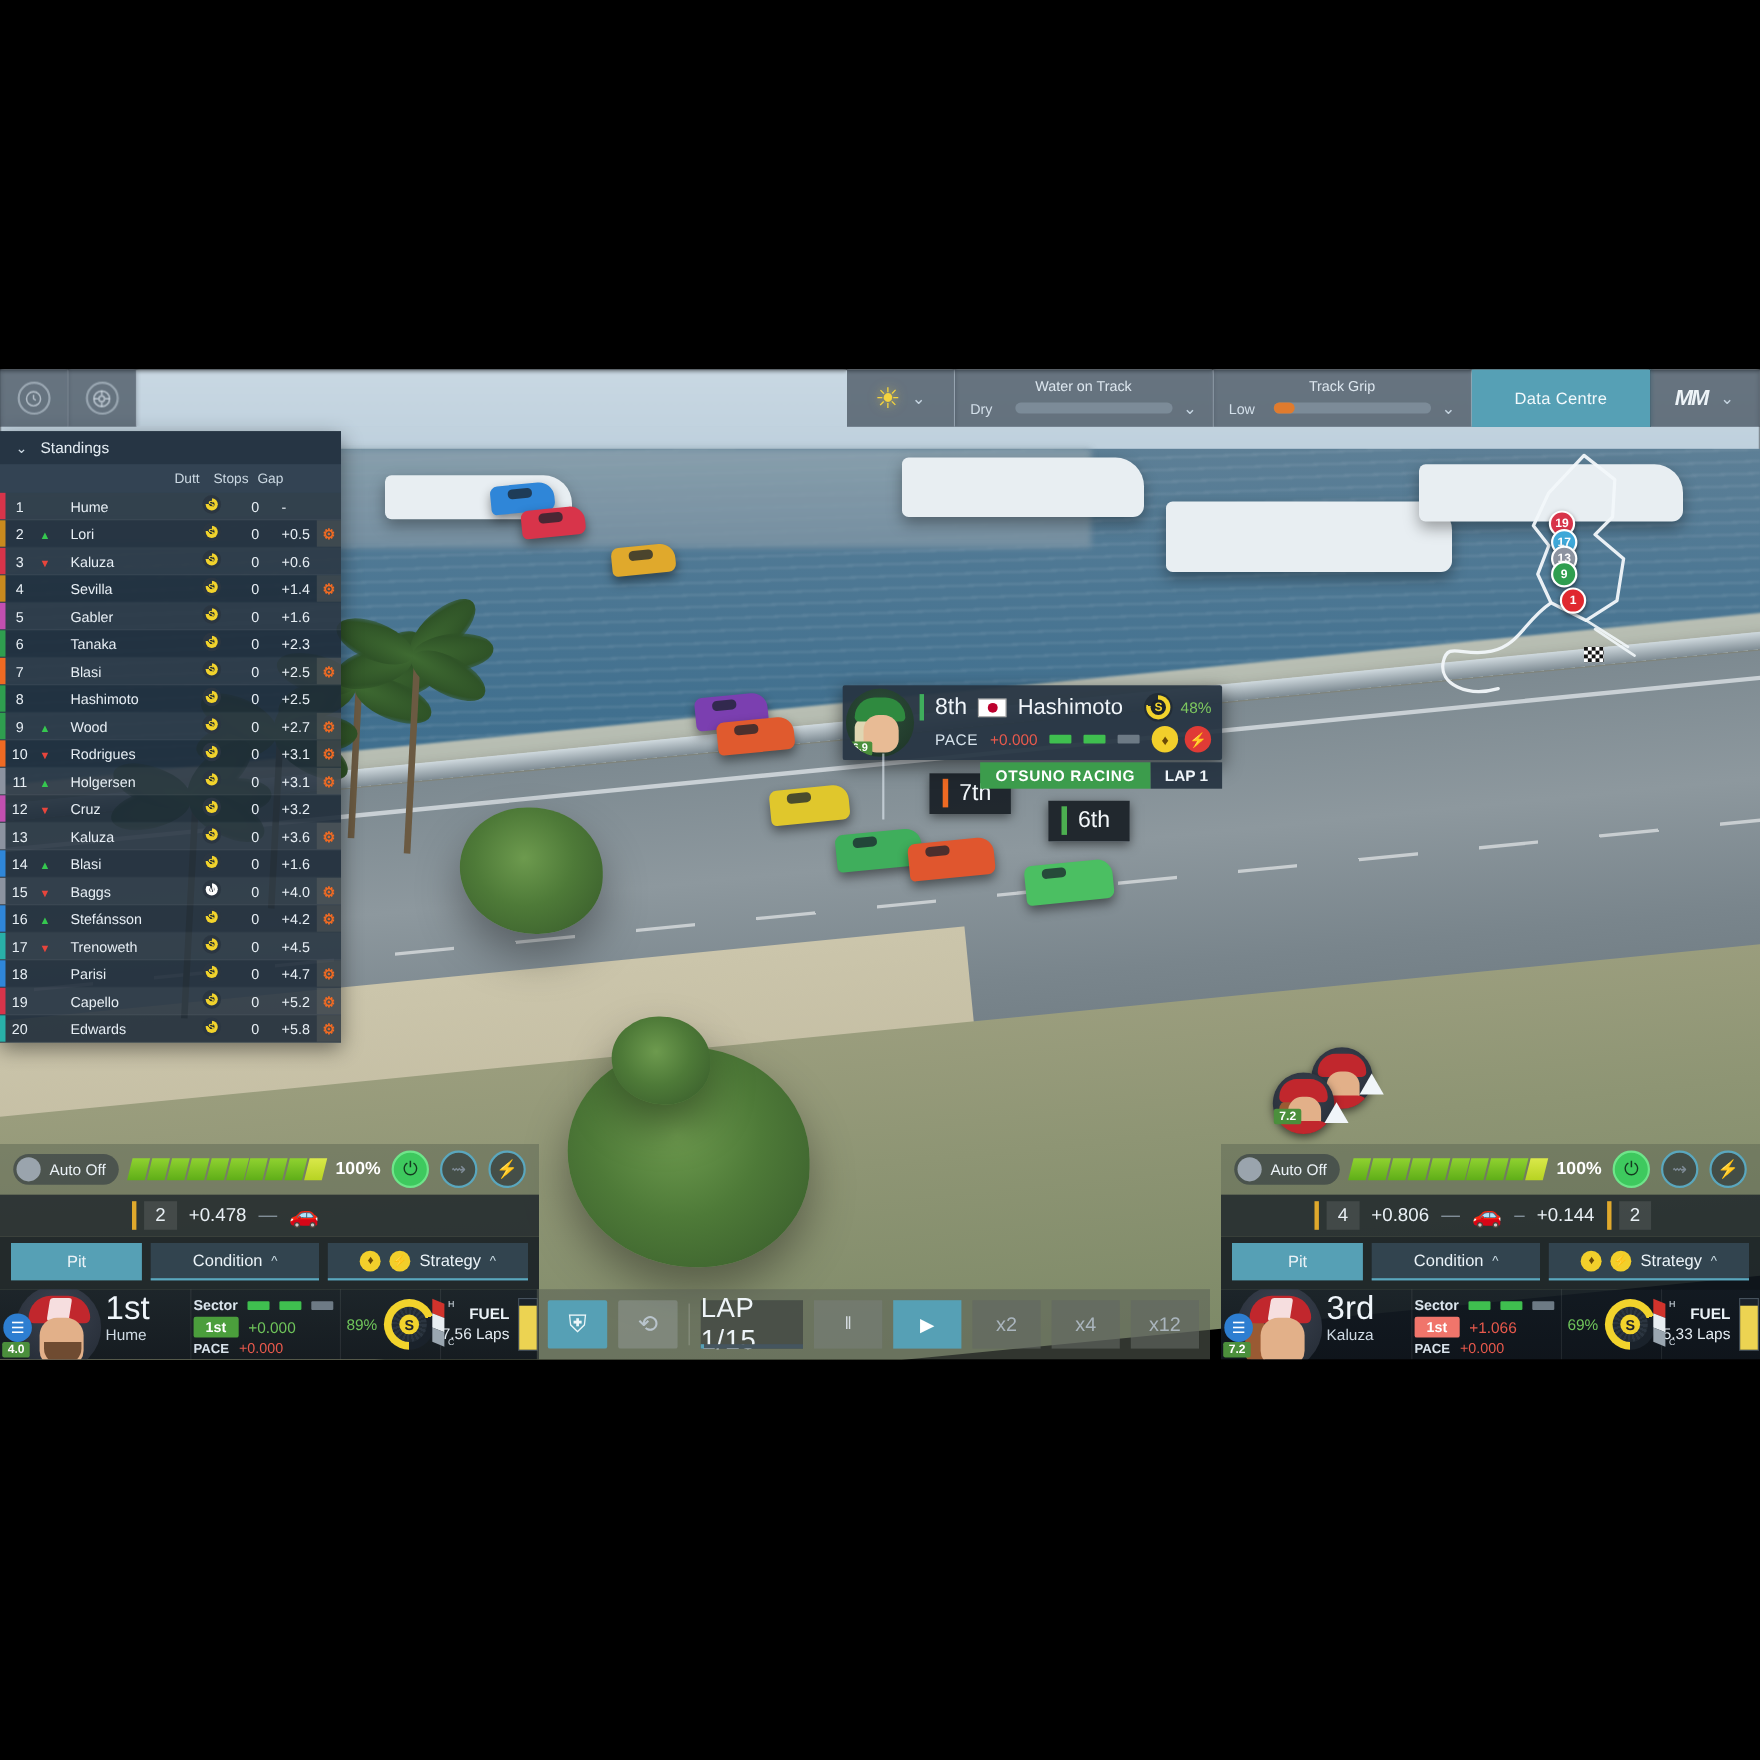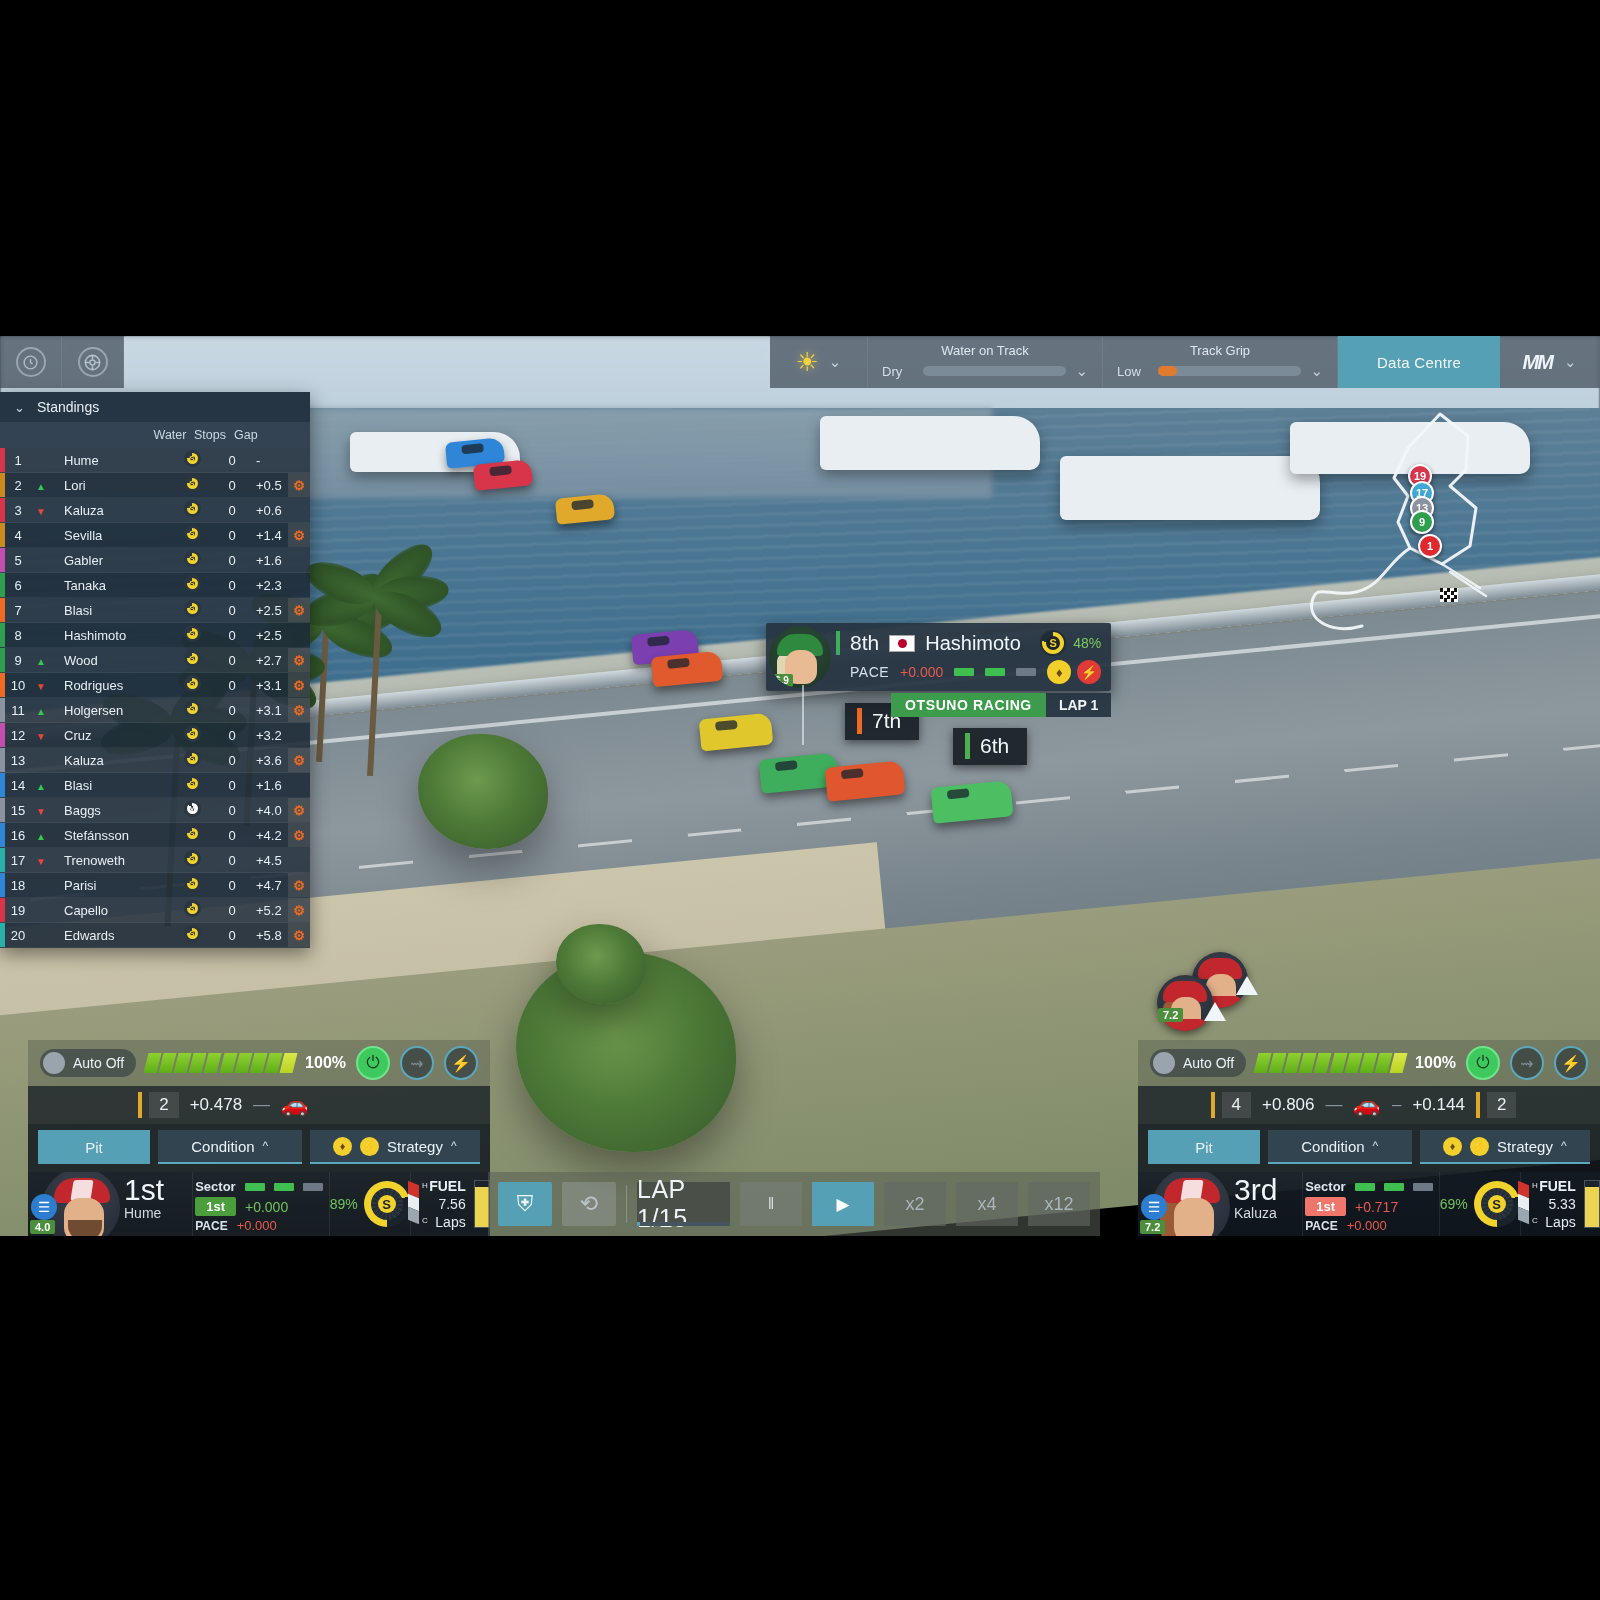--- a/index.html
+++ b/index.html
@@ -273,21 +273,21 @@
                   background:#c1272d; border-radius:10px 10px 0 0; }
   .tavatar .hairL{ position:absolute; left:6px; top:26px; width:14px; height:30px;
                    background:#9a5a33; border-radius:8px; }
   .tav-rating{ position:absolute; background:#4b8f3c; color:#fff; font-size:11px;
                font-weight:bold; padding:1px 5px; border-radius:2px; z-index:34; }
   .tmark{ position:absolute; width:0; height:0; z-index:33;
           border-left:11px solid transparent; border-right:11px solid transparent;
           border-bottom:19px solid #f0f5f9; }
 
   
-  .dpanel{ position:absolute; bottom:0; width:490px; z-index:36;padding-left:28px; }
+  .dpanel{ position:absolute; bottom:0; width:490px; z-index:36; }
   .dpanel.left{ left:0; }
   .dpanel.right{ right:0; }
   .ers-row{
     display:flex; align-items:center; gap:10px; height:46px; padding:0 12px;
     background: rgba(96,106,86,.55);
   }
   .auto-pill{
     display:flex; align-items:center; gap:8px; background: rgba(40,50,60,.55);
     border-radius:16px; padding:3px 12px 3px 3px;
   }
@@ -541,21 +541,21 @@
 
     <div class="standings">
       <div class="st-head">
         <span class="chev">⌄</span>
         <span class="st-head-title">Standings</span>
       </div>
       <div class="st-cols">
         <span class="c-pos"></span>
         <span class="c-arrow"></span>
         <span class="c-name"></span>
-        <span class="c-tyre">Water</span>
+        <span class="c-tyre">Dutt</span>
         <span class="c-stops">Stops</span>
         <span class="c-gap">Gap</span>
         <span class="c-drs"></span>
       </div>
       <div id="standingsRows">
           <div class="st-row alt">
             <span class="teamstripe" style="background: rgb(216, 52, 74);"></span>
             <span class="c-pos">1</span>
             <span class="c-arrow"></span>
             <span class="c-name">Hume</span>
@@ -1033,21 +1033,21 @@
         </div>
         <div class="ir-sector">
           <div class="sect-top">
             <span class="sect-lbl">Sector</span>
             <span class="seg on"></span>
             <span class="seg on"></span>
             <span class="seg off"></span>
           </div>
           <div class="sect-row2">
             <span class="sect-pos r">1st</span>
-            <span class="sect-val r">+0.717</span>
+            <span class="sect-val r">+1.066</span>
           </div>
           <div class="pace-row">
             <span class="pace-lbl">PACE</span>
             <span class="pace-val">+0.000</span>
           </div>
         </div>
         <div class="ir-tyre">
           <span class="pct">69%</span>
           <span class="tyre-gauge">
             <span class="ring"></span>

